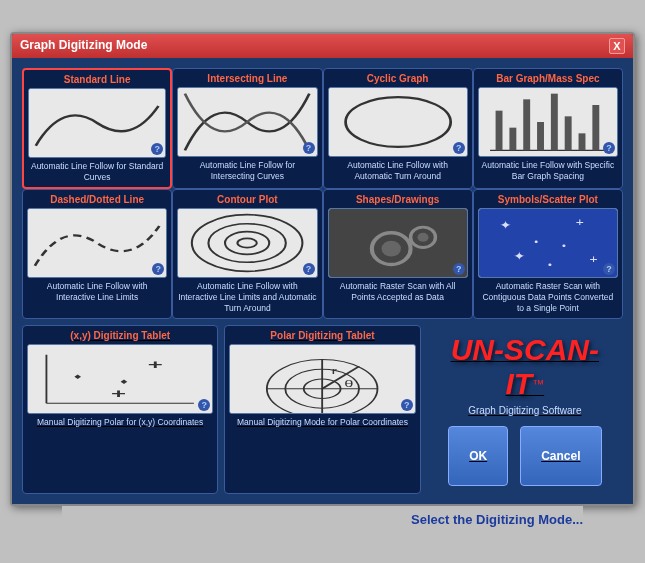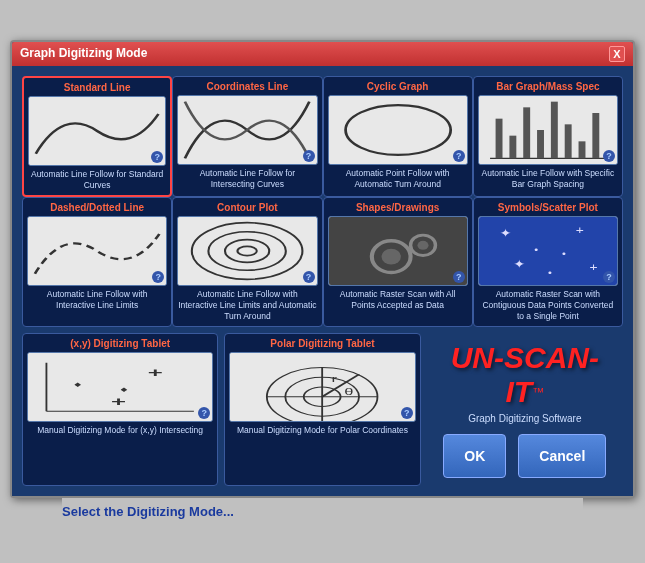--- a/index.html
+++ b/index.html
@@ -118,20 +118,21 @@
       align-items: center;
       justify-content: center;
       font-weight: bold;
     }
 
     .bottom-section {
       display: grid;
       grid-template-columns: 1fr 1fr 1fr;
       gap: 6px;
       margin-top: 6px;
+      text-decoration: underline;
     }
 
     .bottom-left {
       display: grid;
       grid-template-columns: 1fr 1fr;
       gap: 6px;
       grid-column: 1 / 3;
     }
 
     .brand-section {
@@ -149,38 +150,38 @@
       margin-top: 4px;
     }
 
     .button-row {
       display: flex;
       gap: 12px;
       margin-top: 10px;
     }
 
     .btn {
-      padding: 13px 20px;
+      padding: 22px 20px;
       border-radius: 4px;
-      font-size: 14px;
+      font-size: 12px;
       font-weight: bold;
       cursor: pointer;
       background: linear-gradient(to bottom, #5588dd, #3366bb);
       border: 1px solid #88aaff;
       color: white;
     }
 
     
     svg { width: 100%; height: 100%; }
 
     .footer-text {
       color: #1a3a9e;
       font-size: 13px;
       font-weight: bold;
-      text-align: left;
+      text-align: right;
       padding: 6px 0 4px 0;
       background: #c0c0c0;
       width: 521px;
     }
   </style>
 </head>
 <body>
 
 <div class="window">
   <div class="title-bar">
@@ -196,42 +197,42 @@
           <svg viewBox="0 0 100 60" preserveAspectRatio="none">
             <rect width="100" height="60" fill="#e8e8e8"></rect>
             <path d="M5,50 Q25,10 50,30 Q75,50 95,15" fill="none" stroke="#333" stroke-width="2"></path>
           </svg>
           <div class="help-icon">?</div>
         </div>
         <div class="mode-desc">Automatic Line Follow for Standard Curves</div>
       </div>
 
       <div class="mode-cell">
-        <div class="mode-title">Coordinates Line</div>
+        <div class="mode-title">Intersecting Line</div>
         <div class="mode-image">
           <svg viewBox="0 0 100 60" preserveAspectRatio="none">
             <rect width="100" height="60" fill="#e8e8e8"></rect>
             <path d="M5,55 Q25,5 50,30 Q75,55 95,5" fill="none" stroke="#333" stroke-width="2"></path>
             <path d="M5,5 Q25,55 50,30 Q75,5 95,55" fill="none" stroke="#555" stroke-width="2"></path>
           </svg>
           <div class="help-icon">?</div>
         </div>
         <div class="mode-desc">Automatic Line Follow for Intersecting Curves</div>
       </div>
 
       <div class="mode-cell">
         <div class="mode-title">Cyclic Graph</div>
         <div class="mode-image">
           <svg viewBox="0 0 100 60" preserveAspectRatio="none">
             <rect width="100" height="60" fill="#e8e8e8"></rect>
             <ellipse cx="50" cy="30" rx="38" ry="22" fill="none" stroke="#333" stroke-width="2"></ellipse>
           </svg>
           <div class="help-icon">?</div>
         </div>
-        <div class="mode-desc">Automatic Point Follow with Automatic Turn Around</div>
+        <div class="mode-desc">Automatic Line Follow with Automatic Turn Around</div>
       </div>
 
       <div class="mode-cell">
         <div class="mode-title">Bar Graph/Mass Spec</div>
         <div class="mode-image">
           <svg viewBox="0 0 100 60" preserveAspectRatio="none">
             <rect width="100" height="60" fill="#e8e8e8"></rect>
             <line x1="8" y1="55" x2="92" y2="55" stroke="#333" stroke-width="1"></line>
             <rect x="12" y="20" width="5" height="35" fill="#555"></rect>
             <rect x="22" y="35" width="5" height="20" fill="#555"></rect>
@@ -321,21 +322,21 @@
               <rect width="100" height="70" fill="#e8e8e8"></rect>
               <line x1="10" y1="60" x2="90" y2="60" stroke="#333" stroke-width="1"></line>
               <line x1="10" y1="10" x2="10" y2="60" stroke="#333" stroke-width="1"></line>
               <text x="45" y="55" fill="#333" font-size="14" font-weight="bold">+</text>
               <text x="25" y="35" fill="#333" font-size="8">♦</text>
               <text x="65" y="25" fill="#333" font-size="14" font-weight="bold">+</text>
               <text x="50" y="40" fill="#333" font-size="8">♦</text>
             </svg>
             <div class="help-icon">?</div>
           </div>
-          <div class="mode-desc">Manual Digitizing Mode for (x,y) Intersecting</div>
+          <div class="mode-desc">Manual Digitizing Polar for (x,y) Coordinates</div>
         </div>
 
         <div class="mode-cell">
           <div class="mode-title">Polar Digitizing Tablet</div>
           <div class="mode-image">
             <svg viewBox="0 0 100 70" preserveAspectRatio="none">
               <rect width="100" height="70" fill="#e8e8e8"></rect>
               <circle cx="50" cy="45" r="30" fill="none" stroke="#333" stroke-width="1"></circle>
               <circle cx="50" cy="45" r="20" fill="none" stroke="#333" stroke-width="1"></circle>
               <circle cx="50" cy="45" r="10" fill="none" stroke="#333" stroke-width="1"></circle>

